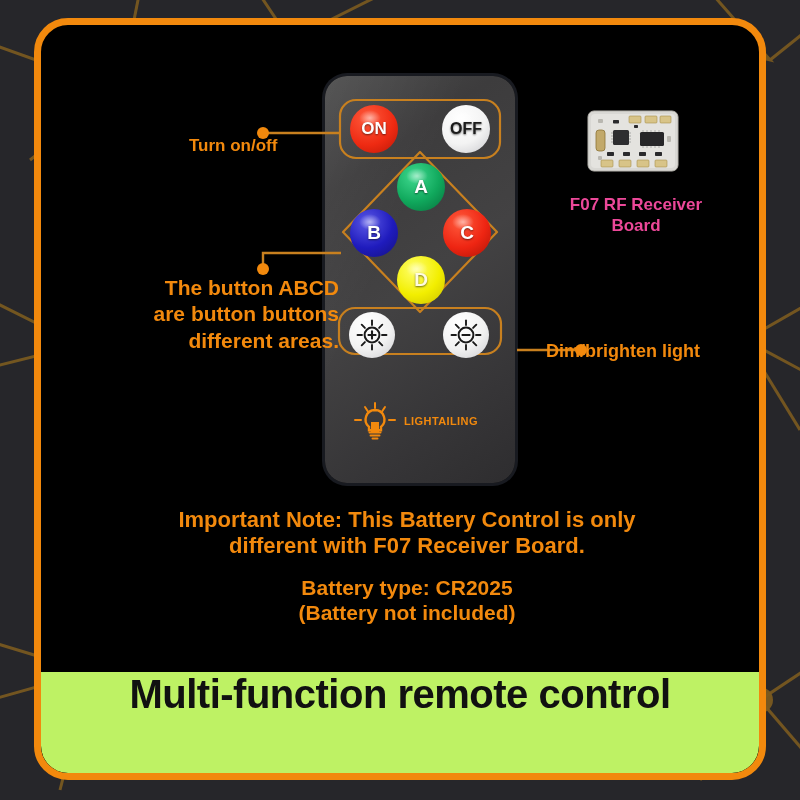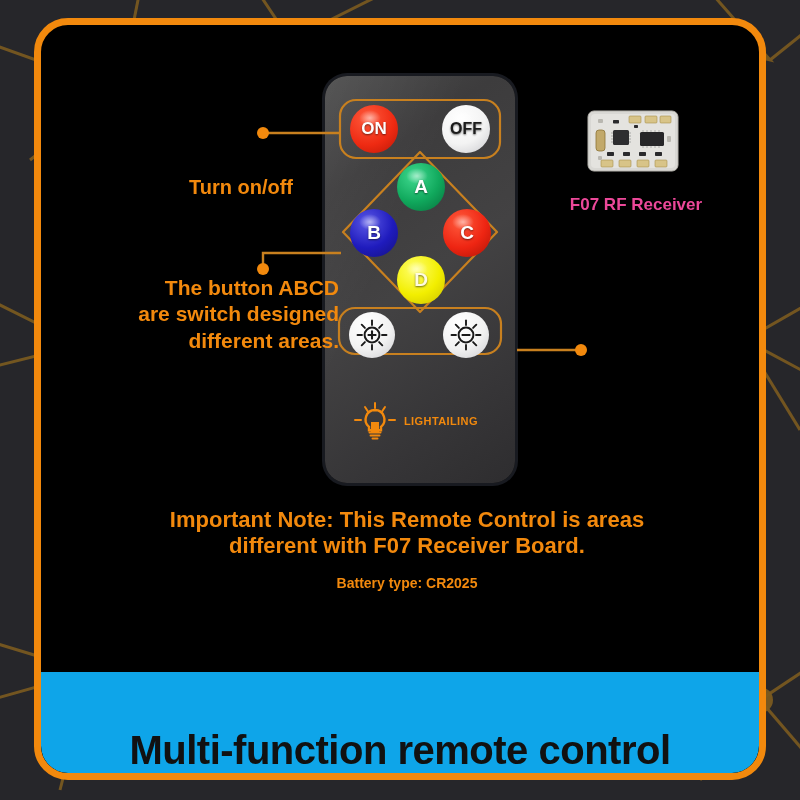--- a/index.html
+++ b/index.html
@@ -20,22 +20,22 @@
     border:7px solid #f2890d;
     border-radius:34px;
     background:#000;
     z-index:2;
     overflow:hidden;
   }
 
   
   #banner{
     position:absolute;left:0;right:0;bottom:0;height:101px;
-    background:#0ea5e9;
-    display:flex;align-items:flex-end;justify-content:center;
+    background:#bef264;
+    display:flex;align-items:flex-start;justify-content:center;
     border-bottom-left-radius:27px;border-bottom-right-radius:27px;
   }
   #banner-title{
     color:#111;
     font-size:40px;
     font-weight:bold;
     letter-spacing:-0.5px;
     white-space:nowrap;
   }
 
@@ -104,33 +104,33 @@
   
   #receiver{position:absolute;left:546px;top:85px;width:92px;height:62px;z-index:3;}
   #receiver-caption{
     position:absolute;left:480px;top:170px;width:230px;
     text-align:center;color:#ec4899;font-size:17px;font-weight:bold;line-height:1.22;
     z-index:3;
   }
 
   
   .callout{position:absolute;color:#f2890d;font-weight:bold;z-index:4;}
-  #label-onoff{left:148px;top:111px;font-size:20px;white-space:nowrap;margin-top:40px;}
+  #label-onoff{left:148px;top:111px;font-size:17px;white-space:nowrap;}
   #label-abcd{left:82px;top:250px;width:216px;text-align:right;font-size:21px;line-height:1.25;}
   #label-dim{left:505px;top:316px;font-size:18px;white-space:nowrap;}
 
   #callout-lines{position:absolute;inset:0;z-index:3;pointer-events:none;}
 
   
   #notes{
     position:absolute;left:60px;top:482px;width:612px;text-align:center;
     color:#f2890d;z-index:3;
   }
   #note-important{font-size:22px;font-weight:bold;line-height:1.2;}
-  #note-battery{font-size:14px;font-weight:bold;line-height:1.2;margin-top:15px;}
+  #note-battery{font-size:21px;font-weight:bold;line-height:1.2;margin-top:15px;}
   #note-battery2{font-size:21px;font-weight:bold;line-height:1.2;}
 </style>
 </head>
 <body>
 
 <svg id="bg-pattern" width="800" height="800" viewBox="0 0 800 800">
   <rect x="0" y="0" width="800" height="800" fill="#26262a"></rect>
   <g stroke="#7a5a20" stroke-width="3" fill="none" opacity="0.92">
     <path d="M -20 40 L 120 90 L 30 160"></path>
     <path d="M 120 90 L 140 -10"></path>
@@ -303,20 +303,21 @@
     </g>
     <g fill="#b9b7b0">
       <rect x="11" y="9" width="5" height="4" rx="1"></rect>
       <rect x="11" y="46" width="4" height="4" rx="1"></rect>
       <rect x="80" y="26" width="4" height="6" rx="1"></rect>
     </g>
   </svg>
 
   <div id="receiver-caption">
     <div>F07 RF Receiver</div>
+    <div>Board</div>
   </div>
 
   <svg id="callout-lines" width="718" height="718" viewBox="0 0 718 718">
     <g stroke="#c8801f" stroke-width="2.4" fill="none">
 
       <path d="M 222 108 H 300"></path>
 
       <path d="M 222 244 V 228 H 300"></path>
 
       <path d="M 476 325 H 540"></path>
@@ -325,30 +326,32 @@
       <circle cx="222" cy="108" r="6"></circle>
       <circle cx="222" cy="244" r="6"></circle>
       <circle cx="540" cy="325" r="6"></circle>
     </g>
   </svg>
 
   <div class="callout" id="label-onoff">Turn on/off</div>
 
   <div class="callout" id="label-abcd">
     <div>The button ABCD</div>
-    <div>are switch designed</div>
+    <div>are button buttons</div>
     <div>different areas.</div>
   </div>
 
+  <div class="callout" id="label-dim">Dim/brighten light</div>
 
   <div id="notes">
     <div id="note-important">
-      <div>Important Note: This Remote Control is areas</div>
+      <div>Important Note: This Battery Control is only</div>
       <div>different with F07 Receiver Board.</div>
     </div>
     <div id="note-battery">Battery type: CR2025</div>
+    <div id="note-battery2">(Battery not included)</div>
   </div>
 
   <div id="banner">
     <div id="banner-title">Multi-function remote control</div>
   </div>
 
 </div>
 
 </body></html>

